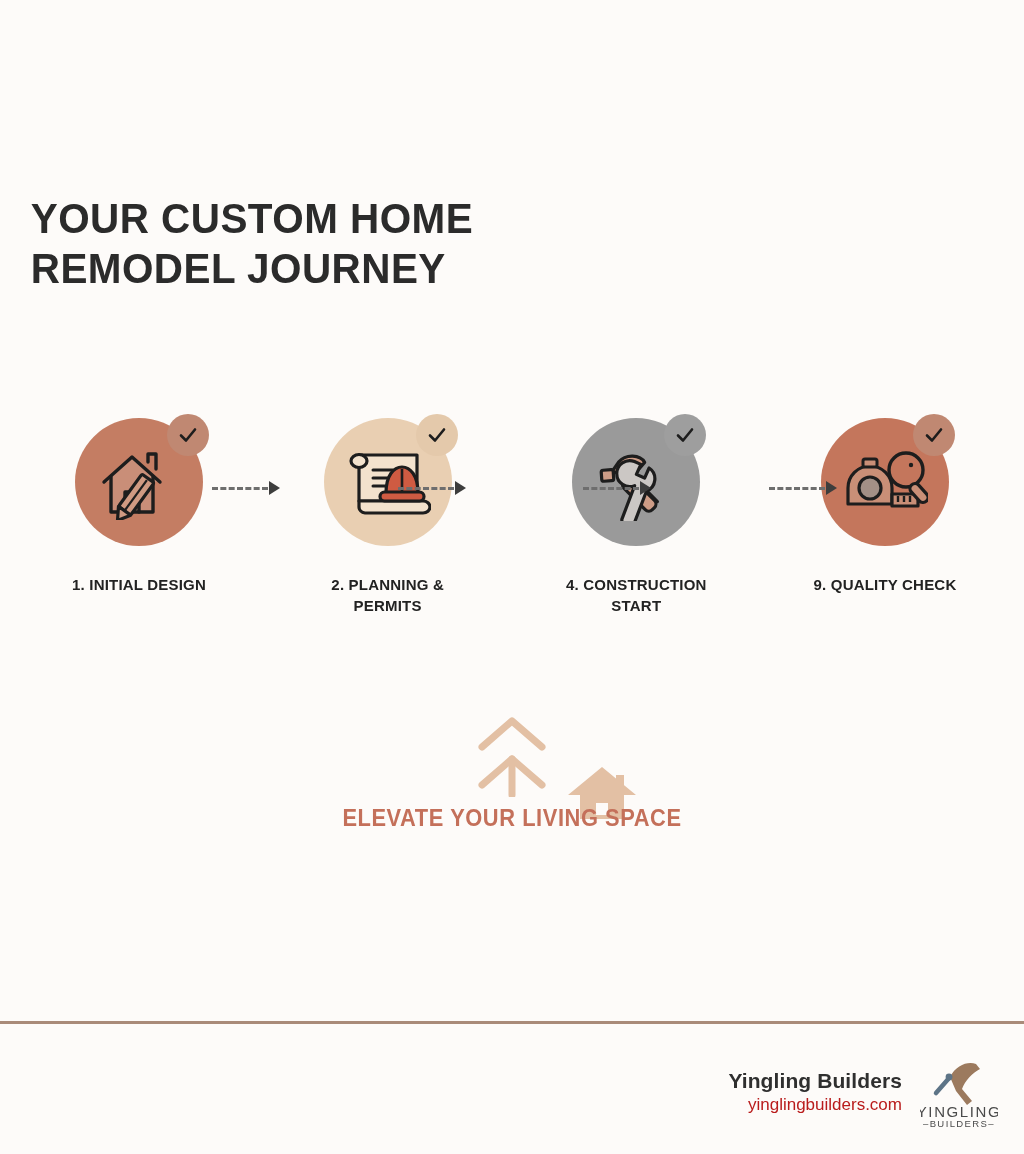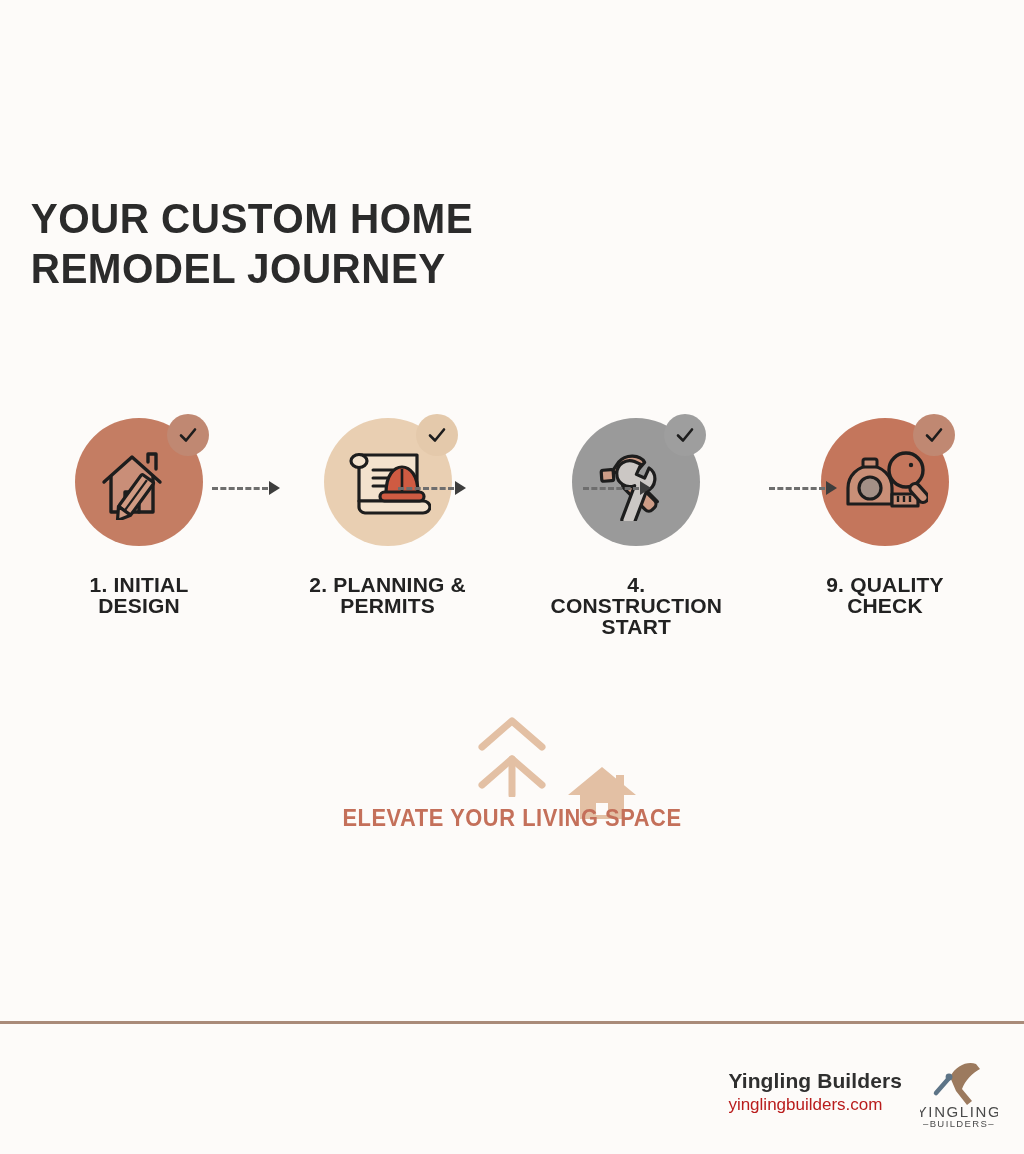--- a/index.html
+++ b/index.html
@@ -46,21 +46,21 @@
   .badge{
     position:absolute;top:-4px;right:-6px;
     width:42px;height:42px;border-radius:50%;
     display:flex;align-items:center;justify-content:center;
     z-index:3;
   }
   .badge svg{display:block;}
   .step-label{
     margin-top:28px;
     font-family:"Liberation Sans Narrow","Liberation Sans",sans-serif;
-    font-weight:bold;font-size:21px;line-height:21px;
+    font-weight:bold;font-size:15px;line-height:21px;
     letter-spacing:.2px;color:#222;text-align:center;
     width:180px;
   }
 
   
   .connector{
     position:absolute;top:482px;height:12px;
     display:flex;align-items:center;
     z-index:1;
   }
@@ -95,21 +95,21 @@
 
   
   .divider{
     position:absolute;left:0;right:0;top:1021px;height:3px;
     background:#a98b79;
   }
   .footer{
     position:absolute;right:26px;top:1055px;
     display:flex;align-items:center;gap:18px;
   }
-  .footer-text{}
+  .footer-text{text-align:right;}
   .brand{
     font-weight:bold;font-size:21px;color:#2f2f2f;line-height:26px;
     letter-spacing:.1px;
   }
   .site{
     font-size:17px;color:#b91c1c;line-height:22px;
   }
   .logo{width:78px;height:74px;position:relative;}
   .logo svg{display:block;}
 </style>

